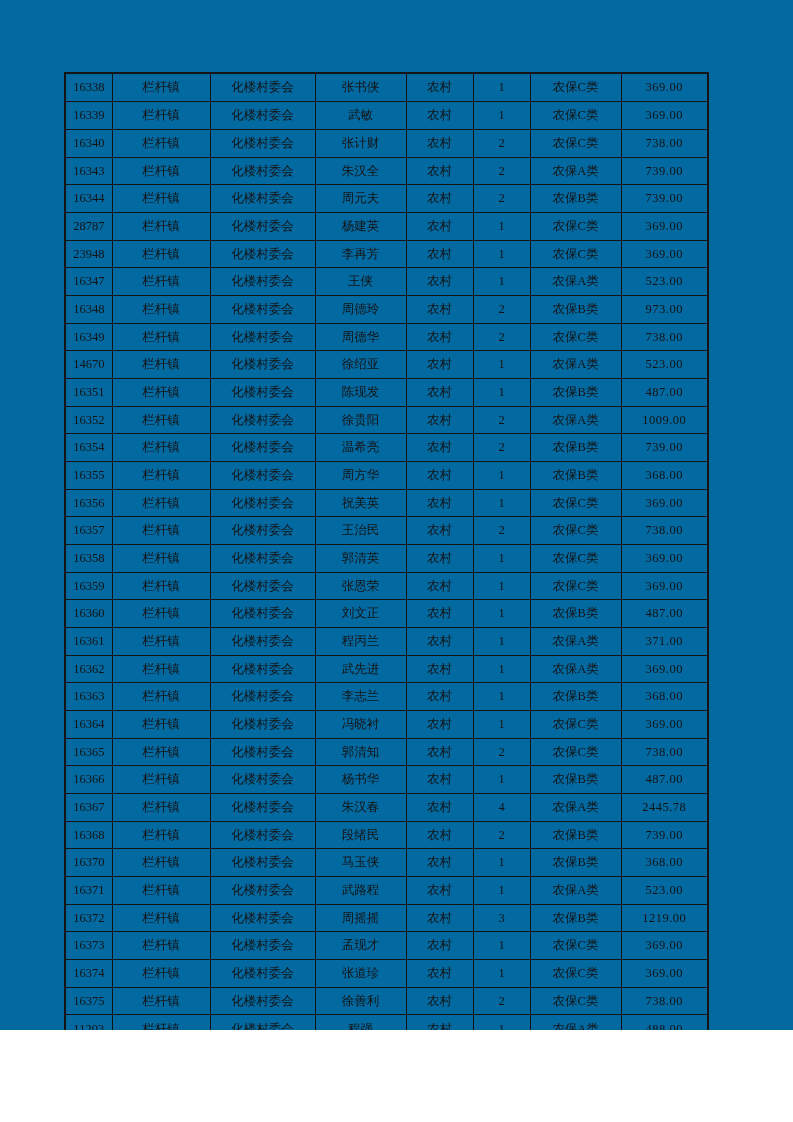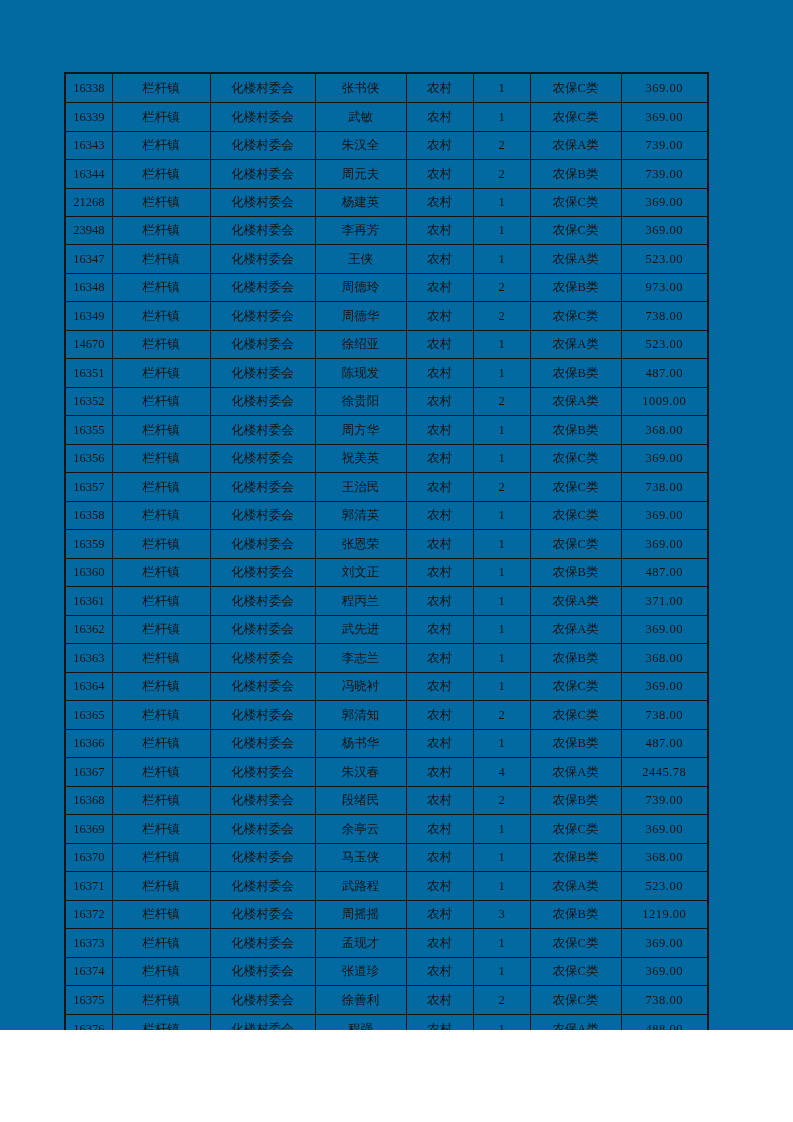--- a/index.html
+++ b/index.html
@@ -70,41 +70,51 @@
           <td>16339</td>
           <td>栏杆镇</td>
           <td>化楼村委会</td>
           <td>武敏</td>
           <td>农村</td>
           <td>1</td>
           <td>农保C类</td>
           <td class="amount-cell">369.00</td>
         </tr>
         <tr>
+          <td>16340</td>
+          <td>栏杆镇</td>
+          <td>化楼村委会</td>
+          <td>张计财</td>
+          <td>农村</td>
+          <td>2</td>
+          <td>农保C类</td>
+          <td class="amount-cell">738.00</td>
+        </tr>
+        <tr>
           <td>16343</td>
           <td>栏杆镇</td>
           <td>化楼村委会</td>
           <td>朱汉全</td>
           <td>农村</td>
           <td>2</td>
           <td>农保A类</td>
           <td class="amount-cell">739.00</td>
         </tr>
         <tr>
           <td>16344</td>
           <td>栏杆镇</td>
           <td>化楼村委会</td>
           <td>周元夫</td>
           <td>农村</td>
           <td>2</td>
           <td>农保B类</td>
           <td class="amount-cell">739.00</td>
         </tr>
         <tr>
-          <td>21268</td>
+          <td>28787</td>
           <td>栏杆镇</td>
           <td>化楼村委会</td>
           <td>杨建英</td>
           <td>农村</td>
           <td>1</td>
           <td>农保C类</td>
           <td class="amount-cell">369.00</td>
         </tr>
         <tr>
           <td>23948</td>
@@ -170,20 +180,30 @@
           <td>16352</td>
           <td>栏杆镇</td>
           <td>化楼村委会</td>
           <td>徐贵阳</td>
           <td>农村</td>
           <td>2</td>
           <td>农保A类</td>
           <td class="amount-cell">1009.00</td>
         </tr>
         <tr>
+          <td>16354</td>
+          <td>栏杆镇</td>
+          <td>化楼村委会</td>
+          <td>温希亮</td>
+          <td>农村</td>
+          <td>2</td>
+          <td>农保B类</td>
+          <td class="amount-cell">739.00</td>
+        </tr>
+        <tr>
           <td>16355</td>
           <td>栏杆镇</td>
           <td>化楼村委会</td>
           <td>周方华</td>
           <td>农村</td>
           <td>1</td>
           <td>农保B类</td>
           <td class="amount-cell">368.00</td>
         </tr>
         <tr>
@@ -310,30 +330,20 @@
           <td>16368</td>
           <td>栏杆镇</td>
           <td>化楼村委会</td>
           <td>段绪民</td>
           <td>农村</td>
           <td>2</td>
           <td>农保B类</td>
           <td class="amount-cell">739.00</td>
         </tr>
         <tr>
-          <td>16369</td>
-          <td>栏杆镇</td>
-          <td>化楼村委会</td>
-          <td>余亭云</td>
-          <td>农村</td>
-          <td>1</td>
-          <td>农保C类</td>
-          <td class="amount-cell">369.00</td>
-        </tr>
-        <tr>
           <td>16370</td>
           <td>栏杆镇</td>
           <td>化楼村委会</td>
           <td>马玉侠</td>
           <td>农村</td>
           <td>1</td>
           <td>农保B类</td>
           <td class="amount-cell">368.00</td>
         </tr>
         <tr>
@@ -380,21 +390,21 @@
           <td>16375</td>
           <td>栏杆镇</td>
           <td>化楼村委会</td>
           <td>徐善利</td>
           <td>农村</td>
           <td>2</td>
           <td>农保C类</td>
           <td class="amount-cell">738.00</td>
         </tr>
         <tr>
-          <td>16376</td>
+          <td>11203</td>
           <td>栏杆镇</td>
           <td>化楼村委会</td>
           <td>程强</td>
           <td>农村</td>
           <td>1</td>
           <td>农保A类</td>
           <td class="amount-cell">488.00</td>
         </tr>
       </tbody>
   </table>

